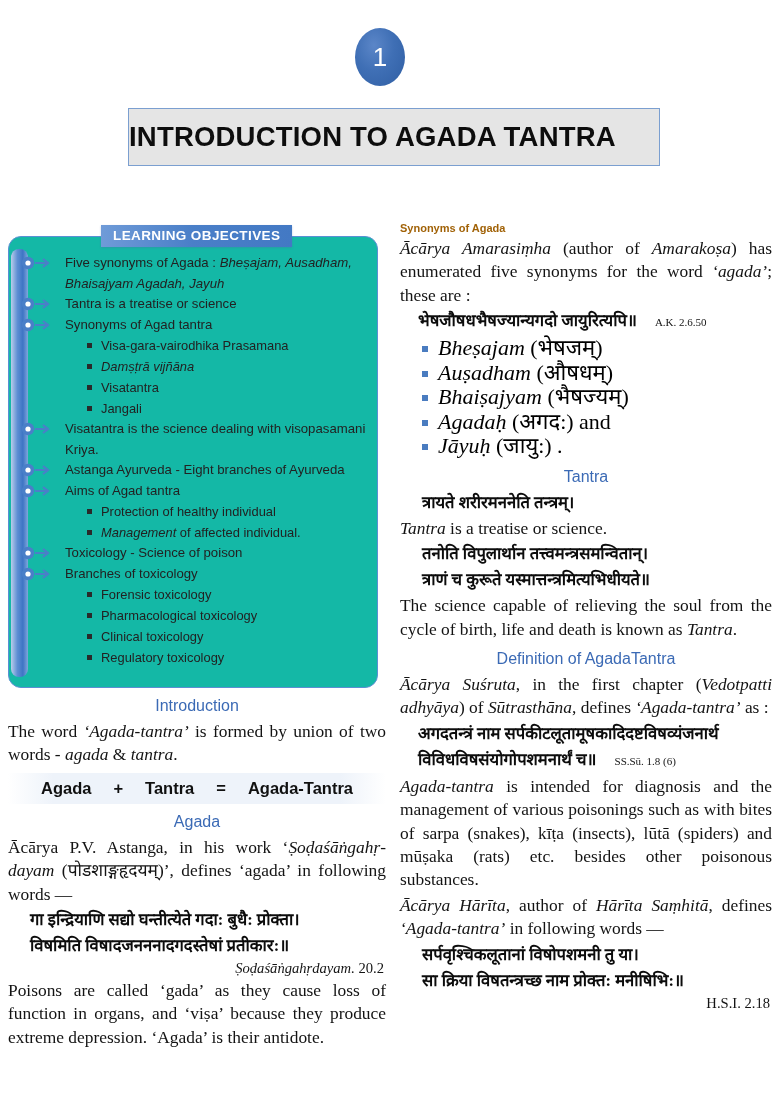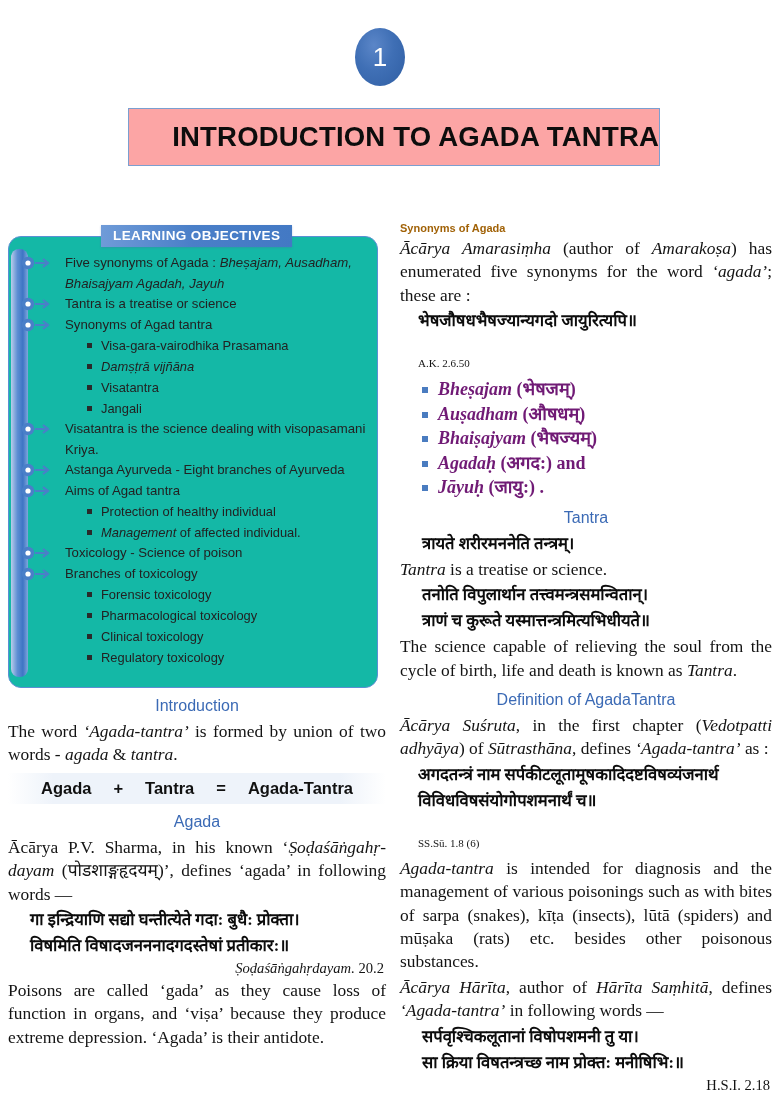--- a/index.html
+++ b/index.html
@@ -36,24 +36,24 @@
   }
 
   
   #title-box {
     position: absolute;
     left: 128px;
     top: 108px;
     width: 530px;
     height: 56px;
     border: 1.5px solid #7b9fd0;
-    background: #fca5a5;
+    background: #e5e5e5;
     display: flex;
     align-items: center;
-    justify-content: flex-end;
+    justify-content: flex-start;
   }
   #title-text {
     font-family: "Liberation Sans", sans-serif;
     font-size: 27.5px;
     font-weight: bold;
     color: #0d0d0d;
     letter-spacing: 0.2px;
     white-space: nowrap;
   }
 
@@ -180,21 +180,21 @@
 
   .deva {
     font-family: "Liberation Serif", serif;
     font-size: 16.6px;
     line-height: 24px;
     font-weight: bold;
     color: #0c0c0c;
     margin: 2px 0 2px 0;
     padding-left: 22px;
   }
-  .deva.tight { padding-left: 18px; flex-direction: column; }
+  .deva.tight { padding-left: 18px; }
   .deva-row {
     display: flex;
     align-items: baseline;
     gap: 18px;
   }
   .cite {
     font-family: "Liberation Serif", serif;
     font-size: 14.6px;
     color: #141414;
     text-align: right;
@@ -225,25 +225,24 @@
     color: #101010;
     white-space: nowrap;
   }
   .eq-op { margin: 0 22px; }
 
   
   .syn-list { list-style: none; margin: 2px 0 0 0; padding: 0 0 0 22px; }
   .syn-item {
     position: relative;
     font-family: "Liberation Serif", serif;
-    font-size: 18px;
+    font-size: 22px;
     line-height: 24.5px;
     padding-left: 16px;
-    color: #701a75;
-    font-weight: bold;
+    color: #000000;
   }
   .syn-item::before {
     content: "";
     position: absolute;
     left: 0;
     top: 10px;
     width: 6px;
     height: 6px;
     background: #4a7cc0;
   }
@@ -370,21 +369,21 @@
     <div id="eq-band">
       <span class="eq-cell">Agada</span>
       <span class="eq-cell eq-op">+</span>
       <span class="eq-cell">Tantra</span>
       <span class="eq-cell eq-op">=</span>
       <span class="eq-cell">Agada-Tantra</span>
     </div>
 
     <div class="blue-heading">Agada</div>
 
-    <p class="para"><span>Ācārya P.V. Sharma, in his known ‘</span><span class="it">Ṣoḍaśāṅgahṛ-dayam</span><span> (पोडशाङ्गहृदयम्)’</span><span>, defines ‘agada’ in following words —</span></p>
+    <p class="para"><span>Ācārya P.V. Astanga, in his work ‘</span><span class="it">Ṣoḍaśāṅgahṛ-dayam</span><span> (पोडशाङ्गहृदयम्)’</span><span>, defines ‘agada’ in following words —</span></p>
 
     <div class="deva">गा इन्द्रियाणि सद्यो घन्तीत्येते गदा: बुधै: प्रोक्ता।</div>
     <div class="deva">विषमिति विषादजनननादगदस्तेषां प्रतीकार:॥</div>
 
     <div class="cite"><span class="it">Ṣoḍaśāṅgahṛdayam.</span><span> 20.2</span></div>
 
     <p class="para">Poisons are called ‘gada’ as they cause loss of function in organs, and ‘viṣa’ because they produce extreme depression. ‘Agada’ is their antidote.</p>
   </div>
 
   <div class="col" id="col-right">

